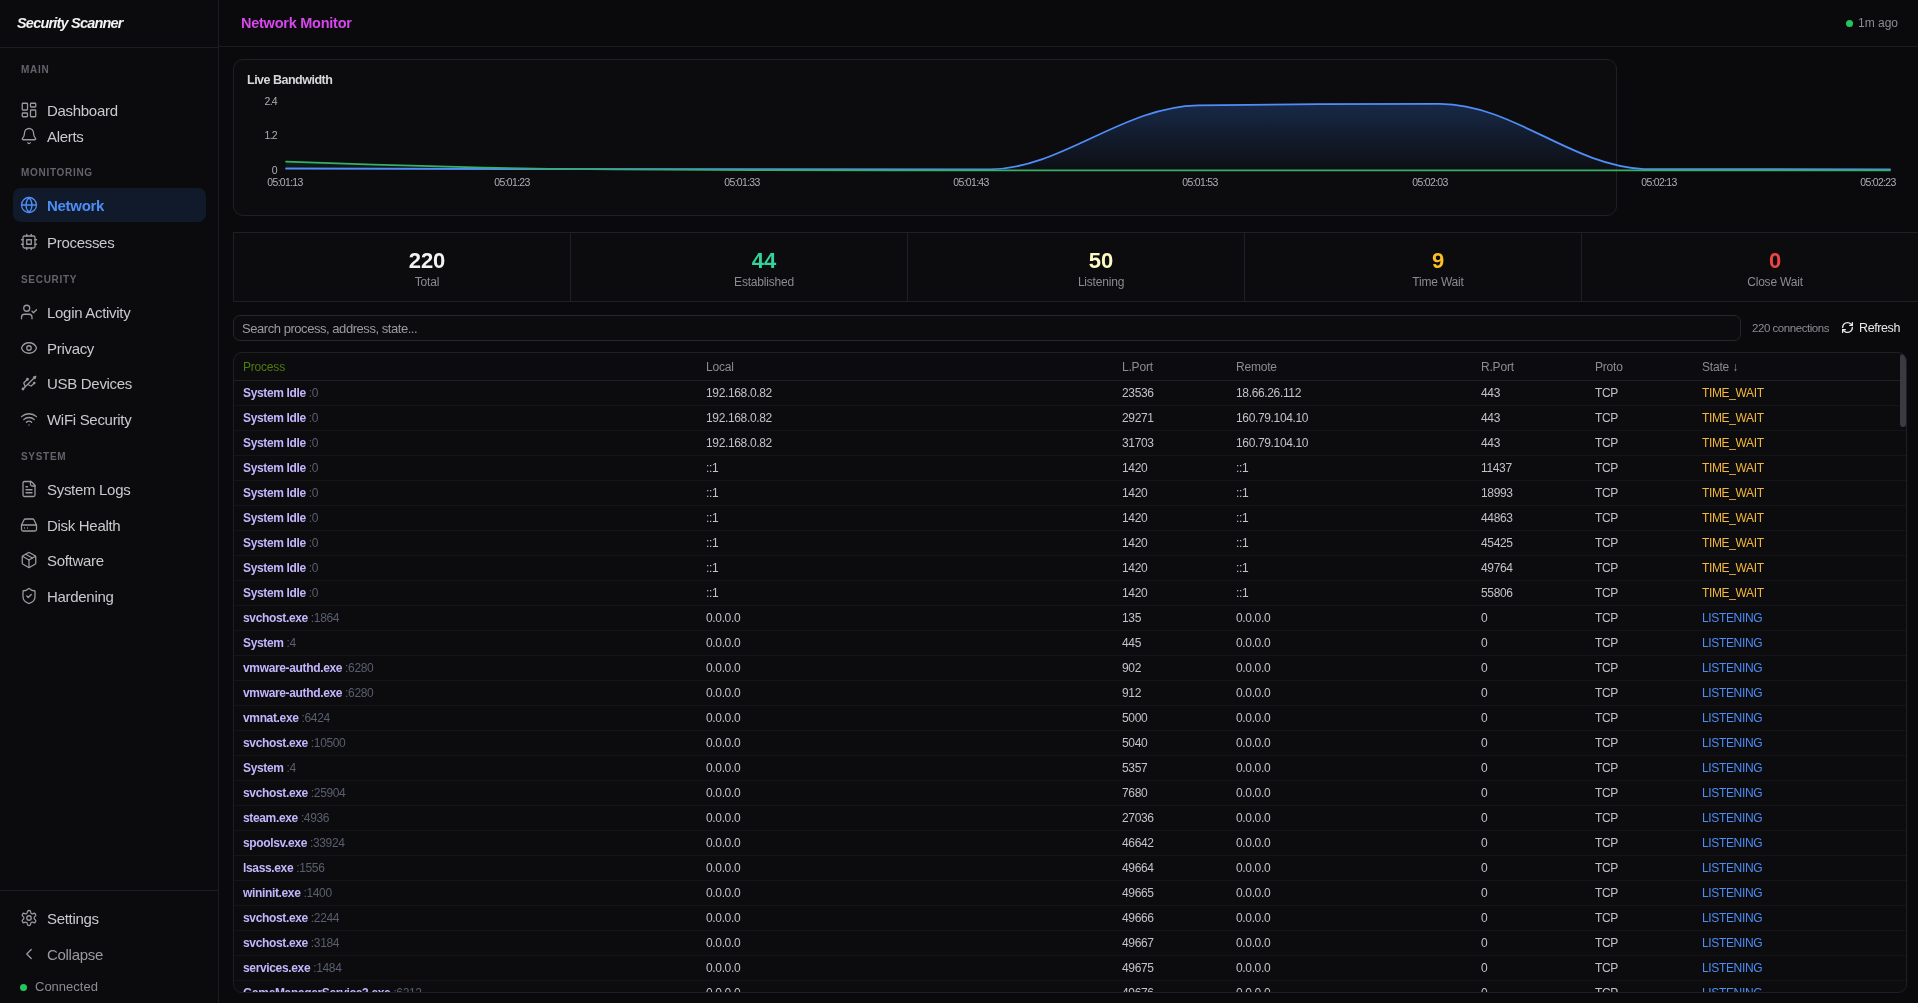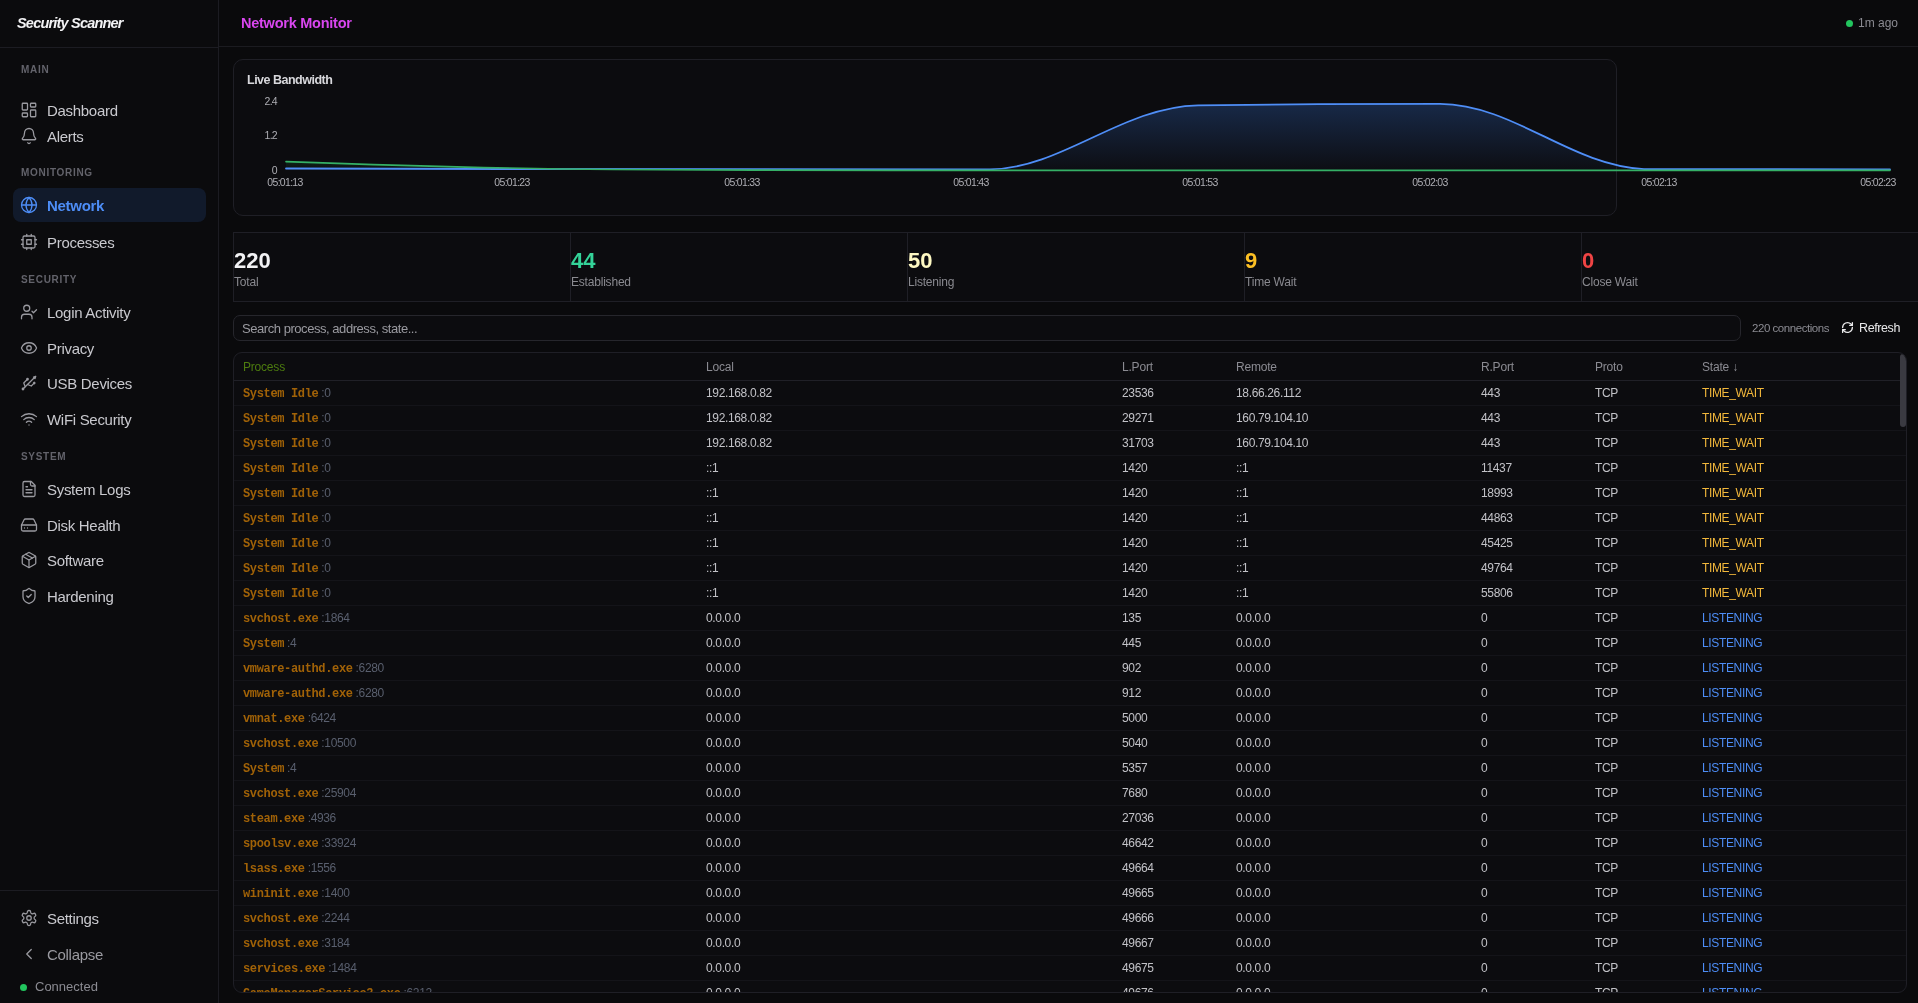--- a/index.html
+++ b/index.html
@@ -18,37 +18,37 @@
 .dot{display:inline-block;width:7px;height:7px;border-radius:50%;background:#22c55e;}
 
 #head{position:absolute;left:219px;top:0;width:1699px;height:47px;border-bottom:1px solid #1b1b20;}
 #head h2{position:absolute;left:22px;top:50%;transform:translateY(-50%);font-size:14.5px;font-weight:bold;color:#d946ef;letter-spacing:-0.25px;}
 #ago{position:absolute;right:20px;top:50%;transform:translateY(-50%);font-size:12px;color:#8b8b92;}
 #ago .dot{margin-right:5px;position:relative;top:0px;}
 
 #chartp{position:absolute;left:233px;top:59px;width:1384px;height:157px;background:#0c0c0f;border:1px solid #1f1f26;border-radius:10px;}
 #chartp h3{position:absolute;left:13px;top:13px;font-size:12.5px;font-weight:bold;color:#d8d8dc;letter-spacing:-0.5px;}
 
-.card{position:absolute;top:232px;width:388px;height:70px;background:#0c0c0f;border:1px solid #1f1f26;border-radius:0;text-align:left;}
+.card{position:absolute;top:232px;width:388px;height:70px;background:#0c0c0f;border:1px solid #1f1f26;border-radius:0;text-align:center;}
 .card .v{margin-top:16px;font-size:22px;font-weight:bold;line-height:24px;}
 .card .l{margin-top:2px;font-size:12px;color:#8a8a90;letter-spacing:-0.2px;}
 
 #search{position:absolute;left:233px;top:315px;width:1508px;height:26px;background:#0c0c0f;border:1px solid #26262c;border-radius:7px;}
 #search span{position:absolute;left:8px;top:50%;transform:translateY(-50%);font-size:13px;color:#9a9aa0;letter-spacing:-0.45px;}
 #conncount{position:absolute;right:89px;top:315px;height:26px;line-height:26px;font-size:11.5px;color:#8b8b92;letter-spacing:-0.45px;}
 #refresh{position:absolute;right:18px;top:315px;height:26px;line-height:26px;font-size:12.5px;color:#e8e8ea;letter-spacing:-0.4px;}
 #refresh svg{vertical-align:-2px;margin-right:5px;}
 
 #tbl{position:absolute;left:233px;top:352px;width:1674px;height:641px;background:#0c0c0f;border:1px solid #1f1f26;border-radius:9px;overflow:hidden;}
 .tr{position:relative;height:25px;border-bottom:1px solid #141419;}
 .tr .c{position:absolute;top:0;line-height:25px;font-size:12px;color:#c2c2c7;white-space:nowrap;letter-spacing:-0.35px;}
 .thead{position:relative;height:28px;border-bottom:1px solid #202027;}
 .thead .c{position:absolute;top:0;line-height:29px;font-size:12px;color:#8b8b92;white-space:nowrap;letter-spacing:-0.2px;}
 .thead .c.first{color:#4d7c0f;font-weight:normal;}
-.pn{color:#a16207;font-weight:bold;font-family:Liberation Mono, monospace;}
+.pn{color:#c4b5fd;font-weight:bold;}
 .pp{color:#595f6e;}
 #tbl .tr .c.st-t{color:#f3b83b;}
 #tbl .tr .c.st-l{color:#4d8df6;}
 .cp{left:9px;}.cl{left:472px;}.clp{left:888px;}.cr{left:1002px;}.crp{left:1247px;}.cpr{left:1361px;}.cst{left:1468px;}
 #sbar{position:absolute;right:0px;top:1px;width:6px;height:73px;border-radius:3px;background:#3a3a41;}
 </style>
 </head>
 <body>
 <div id="side">
   <div id="sidehead">

